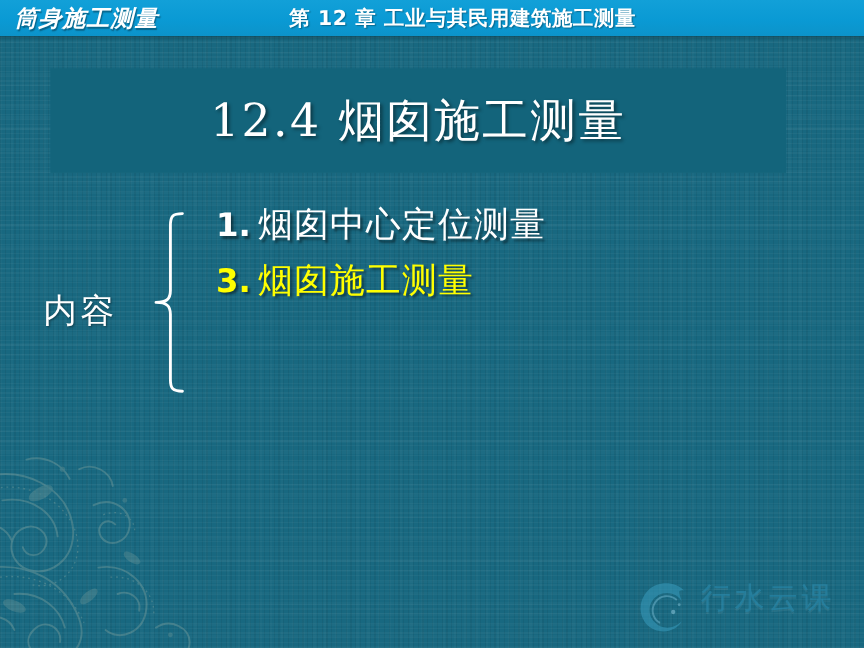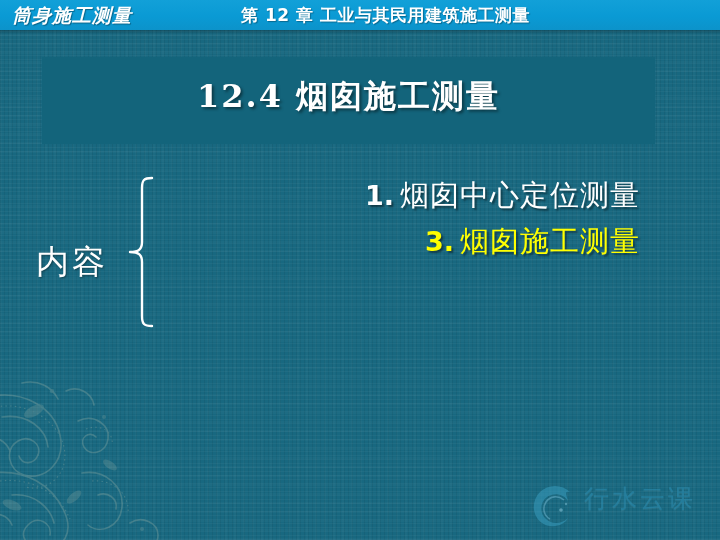--- a/index.html
+++ b/index.html
@@ -73,53 +73,52 @@
     left: 42px; top: 57px;
     width: 613px; height: 87px;
     background: #13647b;
     box-shadow: inset 0 0 0 0 rgba(0,0,0,0);
   }
   .title-text {
     position: absolute;
     left: 0; top: 18px;
     width: 613px;
     text-align: center;
-    font-size: 32px;
-    font-weight: bold;
+    font-size: 38px;
+    font-weight: normal;
     color: #ffffff;
     letter-spacing: 2px;
     text-shadow: 2px 2px 3px rgba(0,0,0,0.45);
     font-family: "DejaVu Serif", serif;
   }
 
   
   .content-label {
     position: absolute;
     left: 36px; top: 240px;
-    font-size: 33px;
+    font-size: 28px;
     color: #ffffff;
     letter-spacing: 3px;
     text-shadow: 1px 1px 2px rgba(0,0,0,0.4);
     font-family: "DejaVu Serif", serif;
   }
   .brace {
     position: absolute;
     left: 128px; top: 176px;
     width: 26px; height: 152px;
   }
   .item-list {
     position: absolute;
     left: 180px; top: 166px;
     width: 460px;
   }
   .list-item {
     height: 46px;
-    line-height: 58px;
+    line-height: 42px;
     white-space: nowrap;
-    text-align: right;
   }
   .item-num {
     font-size: 27px;
     font-weight: bold;
     color: #ffffff;
     font-family: "DejaVu Sans", sans-serif;
     text-shadow: 2px 2px 2px rgba(0,0,0,0.45);
     margin-right: 6px;
   }
   .item-text {

